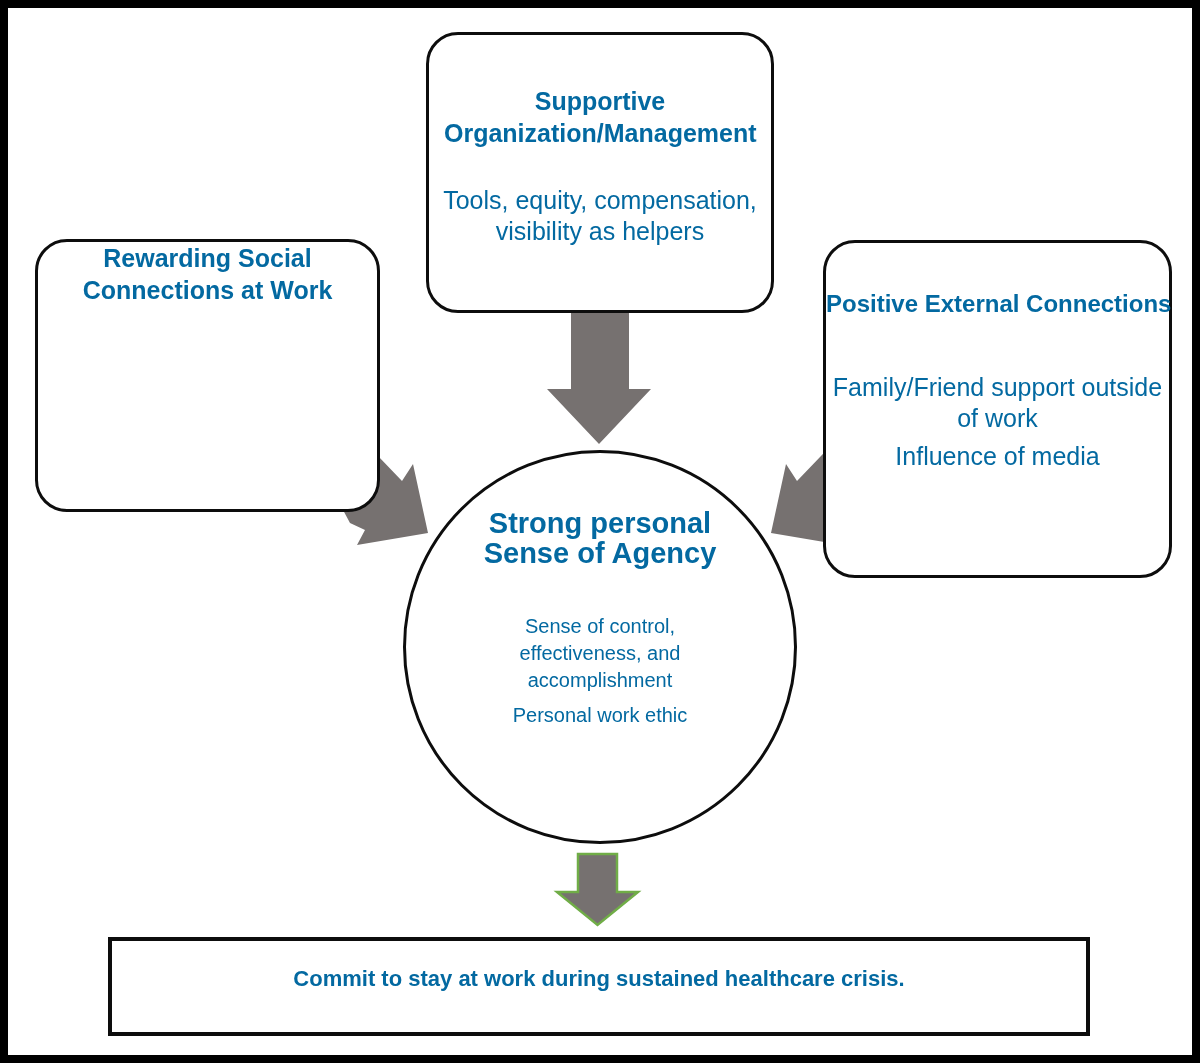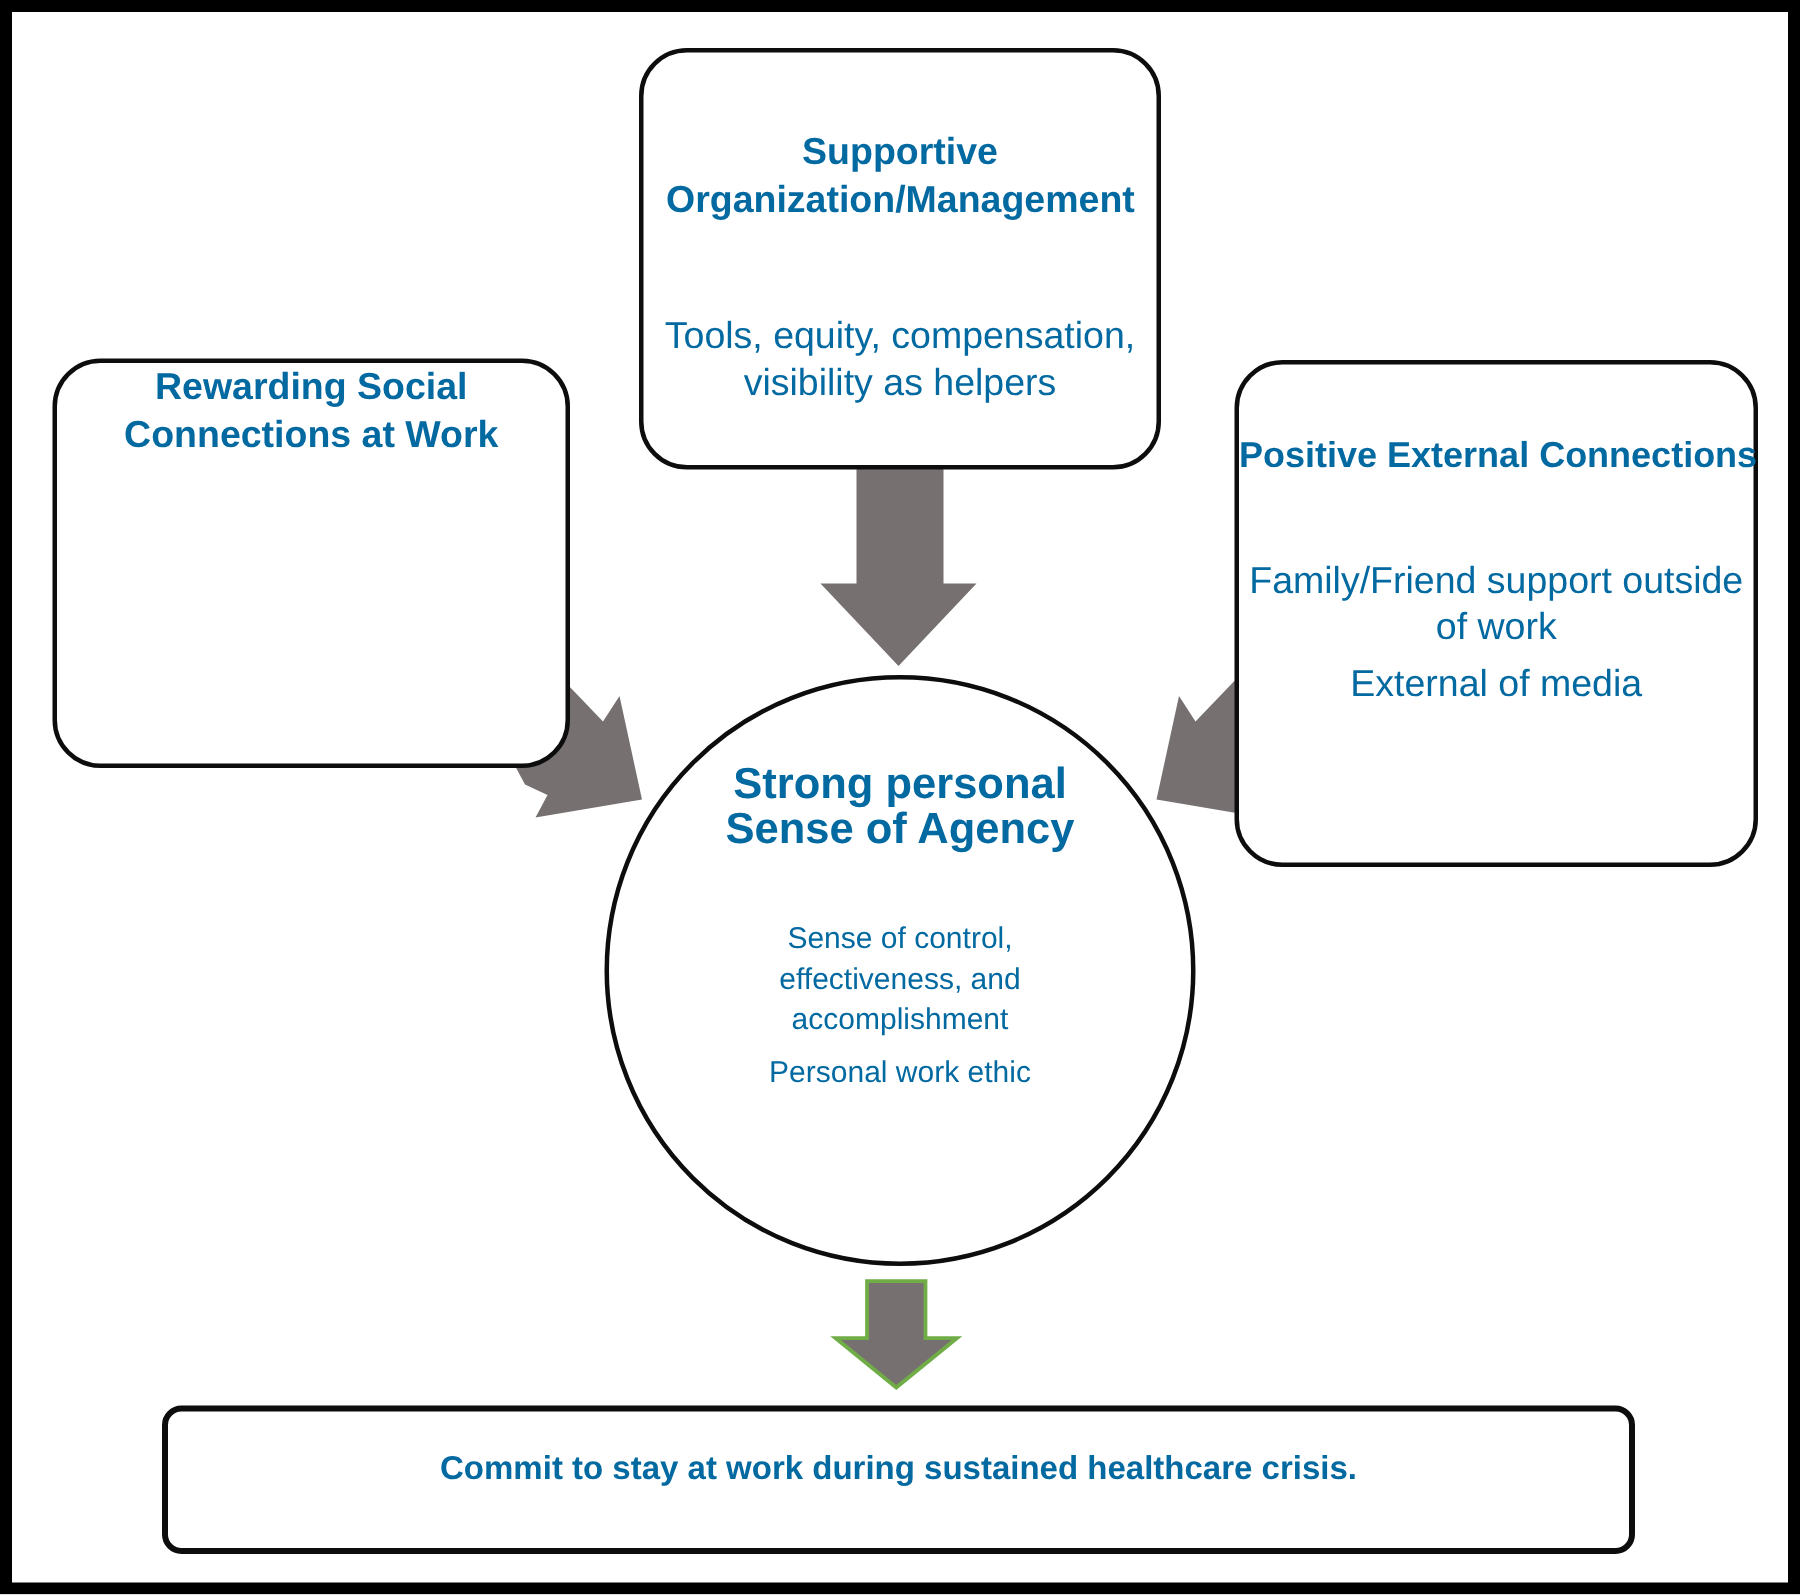--- a/index.html
+++ b/index.html
@@ -13,28 +13,28 @@
     position:absolute;background:#ffffff;border:3px solid #0d0d0d;
     box-sizing:border-box;text-align:center;z-index:2;
   }
   .rbox{border-radius:32px;}
   .top-box{left:426px;top:32px;width:348px;height:281px;padding-top:50px;}
   .left-box{left:35px;top:239px;width:345px;height:273px;}
   .right-box{left:823px;top:240px;width:349px;height:338px;padding-top:45px;}
   .circle{left:403px;top:450px;width:394px;height:394px;border-radius:50%;padding-top:55px;}
   .outcome{
     left:108px;top:937px;width:982px;height:99px;border-width:4px;
-    display:flex;align-items:center;justify-content:center;padding-bottom:16px;border-radius:13px;
+    display:flex;align-items:center;justify-content:center;padding-bottom:16px;
   }
   .btitle{font-weight:bold;font-size:25px;line-height:32px;margin:0 auto;}
   .top-box  .btitle{max-width:312px;}
   .left-box .btitle{max-width:272px;}
   .right-box .btitle{font-size:24px;white-space:nowrap;}
   .bbody p{font-size:25px;line-height:31px;margin:7px auto;}
-  .top-box  .bbody{margin-top:60px;}
+  .top-box  .bbody{margin-top:36px;}
   .top-box  .bbody p{max-width:336px;}
   .left-box .bbody{margin-top:40px;}
   .left-box .bbody p{max-width:300px;}
   .right-box .bbody{margin-top:52px;}
   .right-box .bbody p{max-width:340px;}
   .circle .btitle{font-size:29px;line-height:30px;max-width:300px;}
   .circle .bbody{margin-top:45px;}
   .circle .bbody p{font-size:20px;line-height:27px;margin:8px auto;max-width:262px;}
   .outcome .btitle{font-size:22px;line-height:28px;}
 </style>
@@ -58,21 +58,21 @@
   </div>
 
   <div class="node rbox left-box">
     <div class="btitle">Rewarding Social Connections at Work</div>
   </div>
 
   <div class="node rbox right-box">
     <div class="btitle">Positive External Connections</div>
     <div class="bbody">
       <p>Family/Friend support outside of work</p>
-      <p>External of media</p>
+      <p>Influence of media</p>
     </div>
   </div>
 
   <div class="node circle">
     <div class="btitle">Strong personal Sense of Agency</div>
     <div class="bbody">
       <p>Sense of control, effectiveness, and accomplishment</p>
       <p>Personal work ethic</p>
     </div>
   </div>

